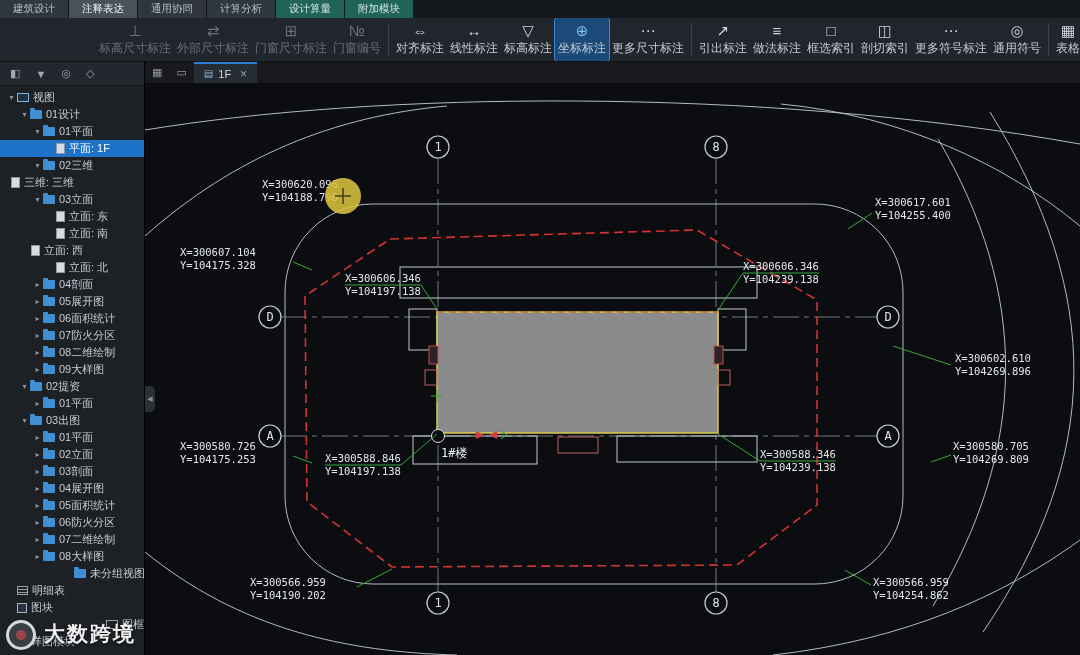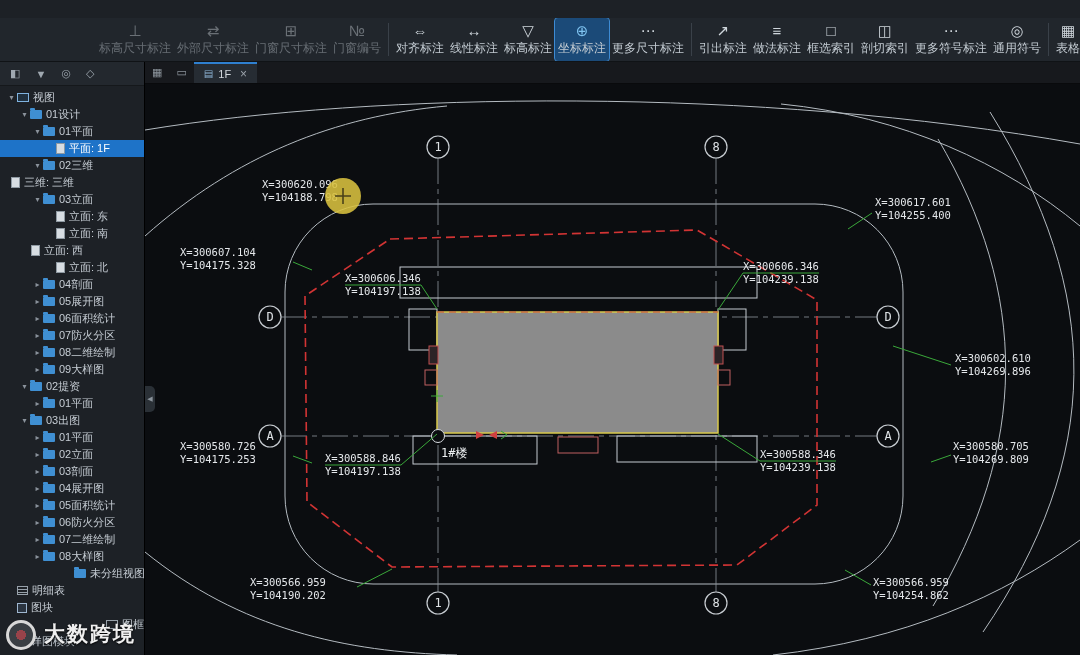--- a/index.html
+++ b/index.html
@@ -72,20 +72,46 @@
     gap:8px; z-index:10; color:#efefef;font-family:Liberation Serif, serif; }
   .wm-logo { width:30px; height:30px; border-radius:50%; border:3px solid #d8d8d8;
     background:radial-gradient(circle at 50% 50%, #99434a 0 5px, #3a3f44 5px 100%); }
   .wm-text { font-size:21px; font-weight:bold; letter-spacing:2px; text-shadow:0 1px 2px #000; }
 </style>
 </head>
 <body>
 
 <div class="app">
 
+  <div class="menubar">
+
+      <div class="menutab">
+        <span>建筑设计</span>
+      </div>
+
+      <div class="menutab active">
+        <span>注释表达</span>
+      </div>
+
+      <div class="menutab">
+        <span>通用协同</span>
+      </div>
+
+      <div class="menutab">
+        <span>计算分析</span>
+      </div>
+
+      <div class="menutab accent">
+        <span>设计算量</span>
+      </div>
+
+      <div class="menutab accent">
+        <span>附加模块</span>
+      </div>
+    </div>
 
   <div class="ribbon">
     <div class="rgroup">
 
         <div class="rbtn disabled">
           <span class="ricon">⊥</span>
           <span class="rlabel">标高尺寸标注</span>
         </div>
 
         <div class="rbtn disabled">

